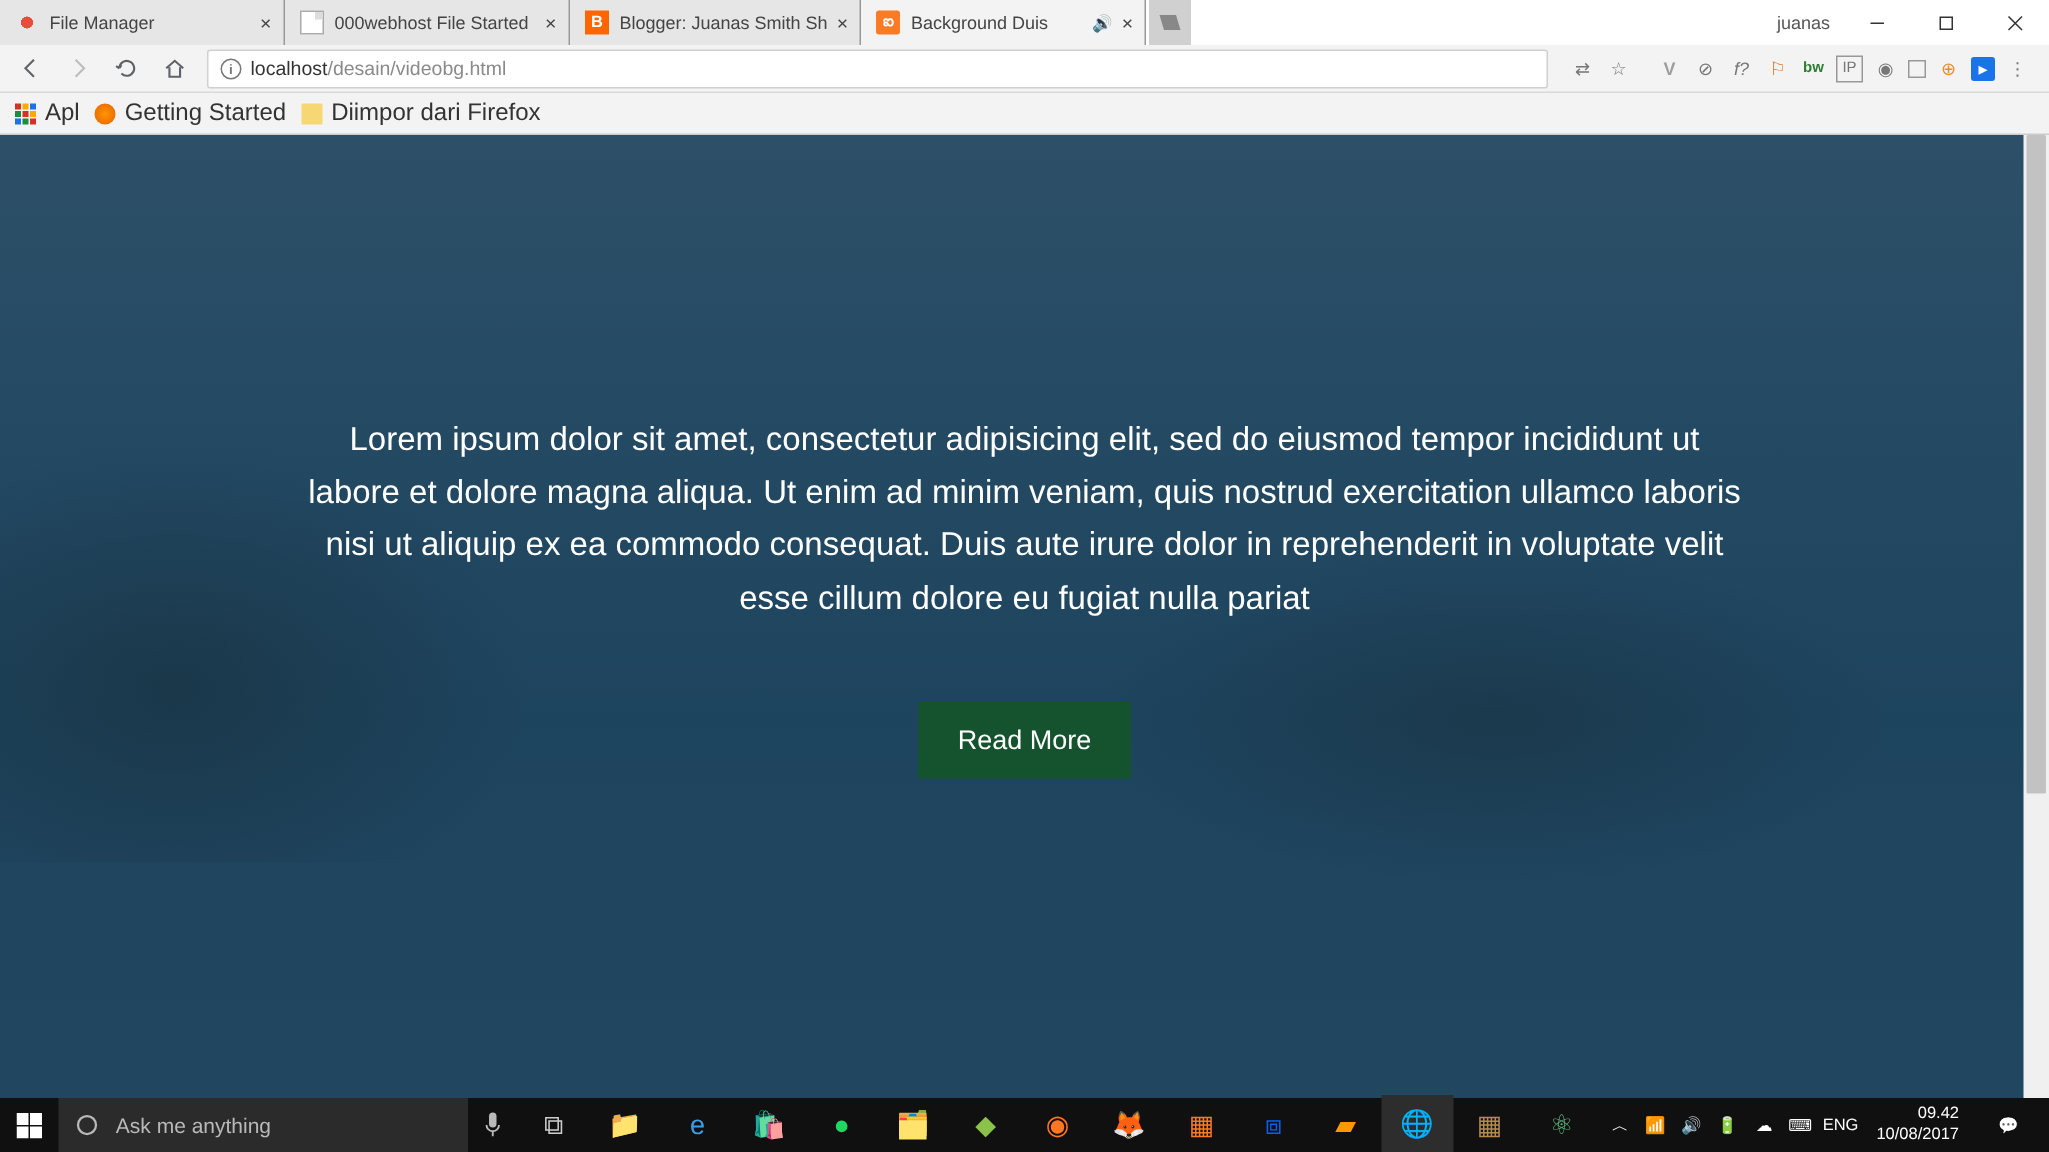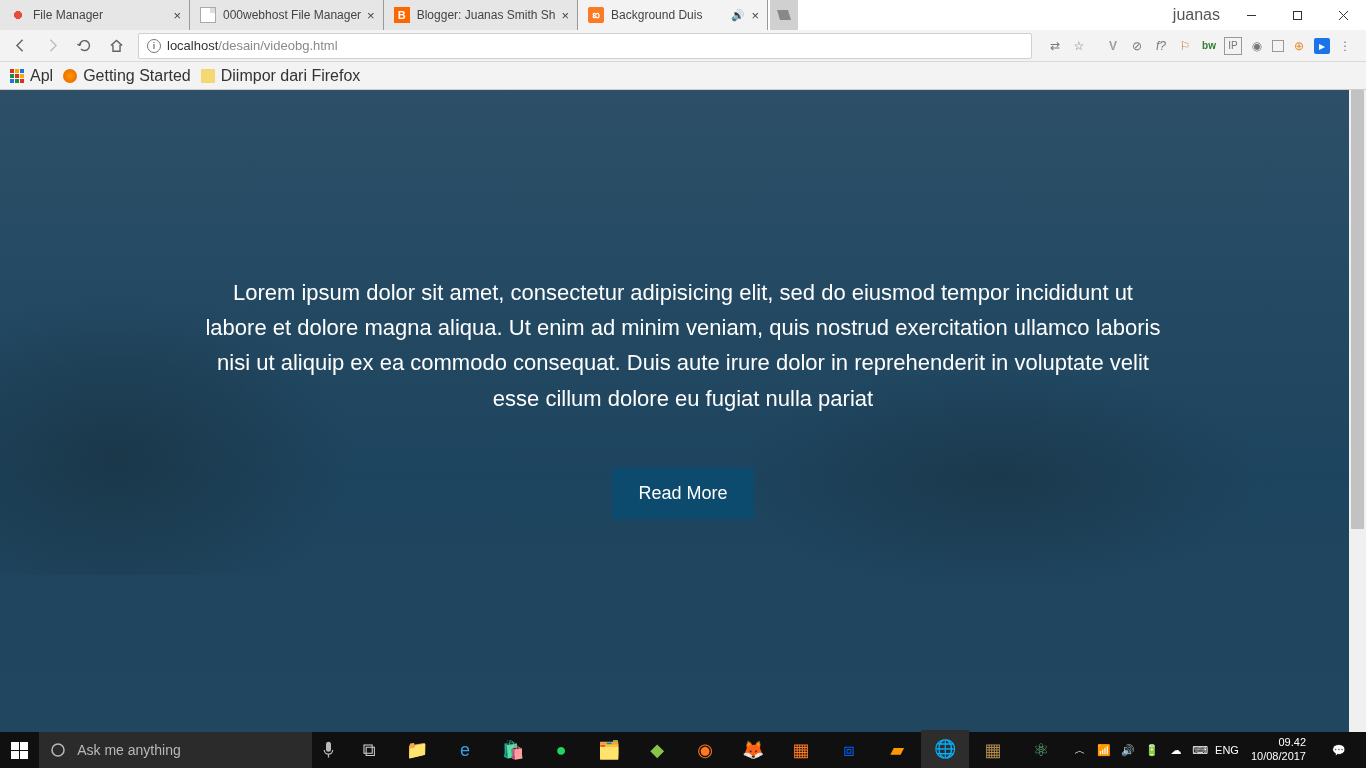--- a/index.html
+++ b/index.html
@@ -9,21 +9,21 @@
     .titlebar { height: 30px; background: #fff; display: flex; align-items: stretch; }
     .tabs { display: flex; flex: 1; }
     .tab { display: flex; align-items: center; padding: 0 8px 0 10px; min-width: 190px; border-right: 1px solid #999; background: #e6e6e6; font-size: 12px; color: #444; position: relative; }
     .tab.active { background: #f3f3f3; }
     .tab .favicon { width: 16px; height: 16px; margin-right: 7px; flex-shrink: 0; }
     .tab .title { flex: 1; white-space: nowrap; overflow: hidden; text-overflow: ellipsis; }
     .tab .audio { margin-left: 4px; font-size: 11px; }
     .tab .close { margin-left: 6px; font-size: 13px; color: #444; cursor: pointer; }
     .newtab { width: 28px; display: flex; align-items: center; justify-content: center; background: #d0d0d0; margin-left: 2px; }
     .newtab svg { width: 20px; height: 16px; }
-    .win-user { display: flex; align-items: center; padding: 0 8px; font-size: 16px; color: #555; background: #fff; }
+    .win-user { display: flex; align-items: center; padding: 0 8px; font-size: 12px; color: #555; background: #fff; }
     .win-controls { display: flex; }
     .win-btn { width: 46px; display: flex; align-items: center; justify-content: center; color: #333; }
     .win-btn svg { width: 11px; height: 11px; }
 
     
     .toolbar { height: 32px; background: #f3f3f3; display: flex; align-items: center; padding: 0 6px; gap: 4px; border-bottom: 1px solid #d9d9d9; }
     .nav-icon { width: 28px; height: 28px; display: flex; align-items: center; justify-content: center; color: #5f6368; border-radius: 14px; }
     .nav-icon.disabled { color: #bdbdbd; }
     .nav-icon svg { width: 17px; height: 17px; }
     .omnibox { flex: 1; height: 26px; background: #fff; border: 1px solid #d0d0d0; border-radius: 2px; margin: 0 4px; display: flex; align-items: center; padding: 0 8px; gap: 6px; }
@@ -42,21 +42,21 @@
         linear-gradient(rgba(26,64,90,0.77), rgba(26,64,90,0.77)),
         linear-gradient(180deg, #6c8594 0%, #40657e 35%, #29526d 60%, #3a5d73 100%);
     }
     .bg::before { content:""; position:absolute; left:-5%; bottom:25%; width:45%; height:60%; background: radial-gradient(55% 60% at 30% 70%, rgba(25,50,65,0.7), transparent 70%); }
     .bg::after { content:""; position:absolute; right:5%; top:40%; width:55%; height:45%; background: radial-gradient(50% 55% at 60% 45%, rgba(25,48,62,0.55), transparent 70%); }
     .scrollbar { position: absolute; right: 0; top: 0; width: 17px; height: 100%; background: #f0f0f0; }
     .scrollbar .thumb { position: absolute; top: 0; left: 2px; right: 2px; height: 68%; background: #c2c2c2; border-radius: 1px; }
     .content { position: relative; z-index: 2; color: #fff; text-align: center; padding-top: 185px; margin: 0 auto; width: 960px; }
     .content h1 { font-size: 47px; font-weight: 600; letter-spacing: 0.5px; margin-bottom: 40px; }
     .content p { font-size: 22px; line-height: 1.6; font-weight: 400; margin-bottom: 52px; }
-    .btn { display: inline-block; background: #0c4a6e; color: #fff; font-size: 18px; padding: 15px 26px; border: none; cursor: pointer; }
+    .btn { display: inline-block; background: #14532d; color: #fff; font-size: 18px; padding: 15px 26px; border: none; cursor: pointer; }
 
     
     .taskbar { position: absolute; bottom: 0; left: 0; right: 0; height: 36px; background: #101010; display: flex; align-items: stretch; color: #fff; }
     .start { width: 48px; display: flex; align-items: center; justify-content: center; }
     .start svg { width: 17px; height: 17px; }
     .search { width: 330px; background: #2b2b2b; display: flex; align-items: center; padding: 0 10px; gap: 10px; font-size: 14px; color: #b9b9b9; }
     .search svg { width: 18px; height: 18px; }
     .mic { width: 40px; display: flex; align-items: center; justify-content: center; }
     .mic svg { width: 15px; height: 20px; fill: #b9b9b9; }
     .task-icons { display: flex; align-items: center; }
@@ -82,21 +82,21 @@
 
 <div class="titlebar">
   <div class="tabs">
     <div class="tab">
       <span class="favicon fav-fm"></span>
       <span class="title">File Manager</span>
       <span class="close">×</span>
     </div>
     <div class="tab">
       <span class="favicon fav-doc"></span>
-      <span class="title">000webhost File Manager</span>
+      <span class="title">000webhost File Started</span>
       <span class="close">×</span>
     </div>
     <div class="tab">
       <span class="favicon fav-b">B</span>
       <span class="title">Blogger: Juanas Smith Sh</span>
       <span class="close">×</span>
     </div>
     <div class="tab active">
       <span class="favicon fav-x">ఐ</span>
       <span class="title">Background Duis</span>

